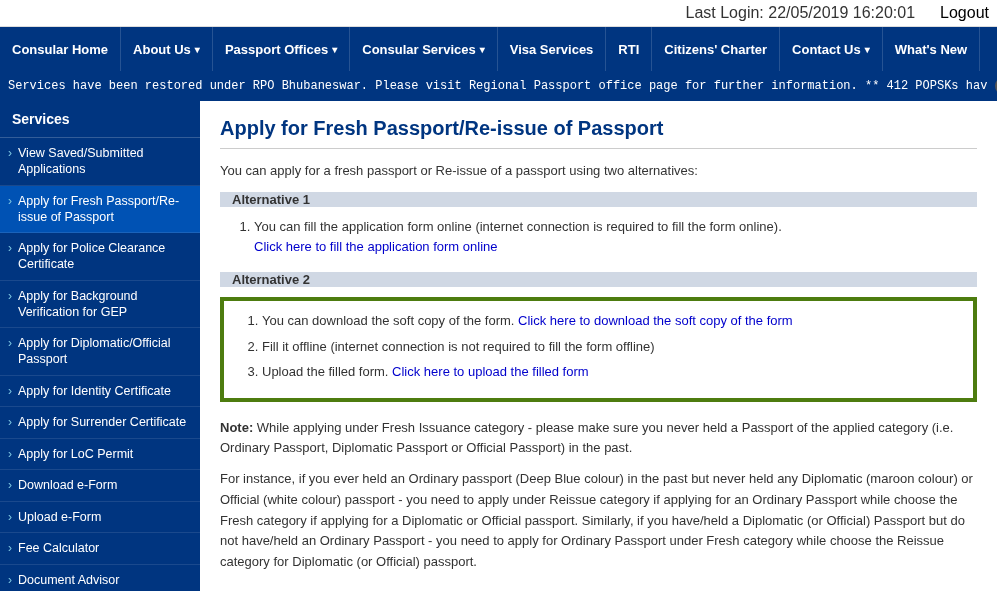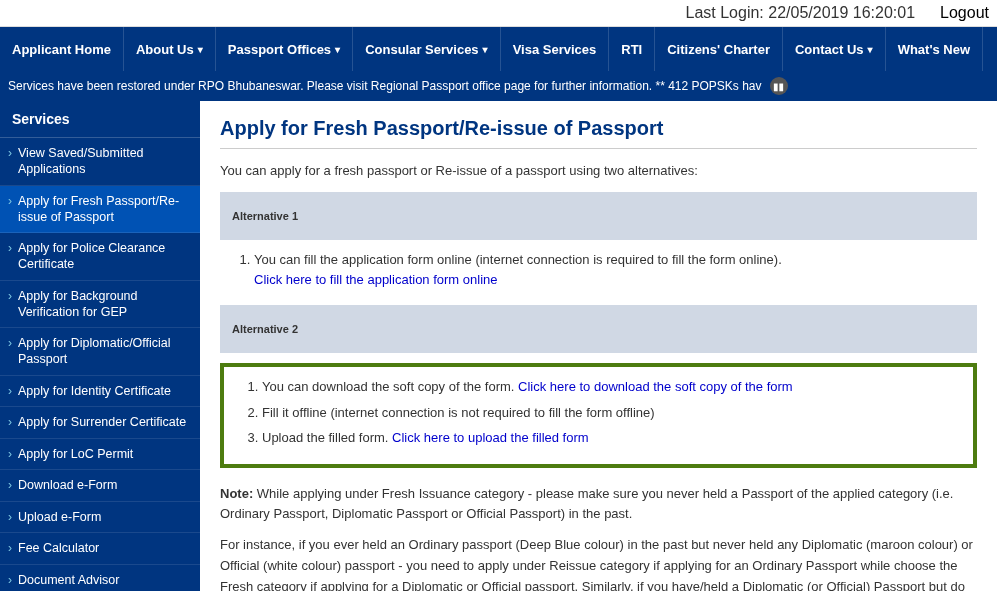--- a/index.html
+++ b/index.html
@@ -42,20 +42,21 @@
     
     .ticker {
       background: #003580;
       color: #fff;
       font-size: 12px;
       padding: 6px 8px;
       display: flex;
       align-items: center;
       overflow: hidden;
       white-space: nowrap;
+      font-family: Liberation Mono, monospace;
     }
     .ticker-pause {
       background: #555;
       border-radius: 50%;
       width: 18px;
       height: 18px;
       display: flex;
       align-items: center;
       justify-content: center;
       margin-left: 8px;
@@ -119,22 +120,22 @@
       border-bottom: 1px solid #ccc;
       padding-bottom: 8px;
     }
     .intro-text {
       font-size: 13px;
       color: #333;
       margin-bottom: 14px;
     }
     .alt-header {
       background: #d0d8e4;
-      padding: 18px 12px;
-      font-size: 11px;
+      padding: 0 12px;
+      font-size: 13px;
       font-weight: bold;
       color: #333;
       margin-bottom: 10px;
     }
     .alt-content {
       margin-bottom: 16px;
       padding-left: 10px;
     }
     .alt-content ol {
       padding-left: 24px;
@@ -175,21 +176,21 @@
 </head>
 <body>
 
 <div class="top-bar">
   <span>Last Login: 22/05/2019 16:20:01</span>
   <a href="#">Logout</a>
 </div>
 
 <nav class="nav">
 
-<div class="nav-item">Applicant Home</div>
+<div class="nav-item">Consular Home</div>
     <div class="nav-item">About Us<span class="arrow"> ▾</span></div>
     <div class="nav-item">Passport Offices<span class="arrow"> ▾</span></div>
     <div class="nav-item">Consular Services<span class="arrow"> ▾</span></div>
     <div class="nav-item">Visa Services</div>
     <div class="nav-item">RTI</div>
     <div class="nav-item">Citizens' Charter</div>
     <div class="nav-item">Contact Us<span class="arrow"> ▾</span></div>
     <div class="nav-item">What's New</div>
   </nav>
 

